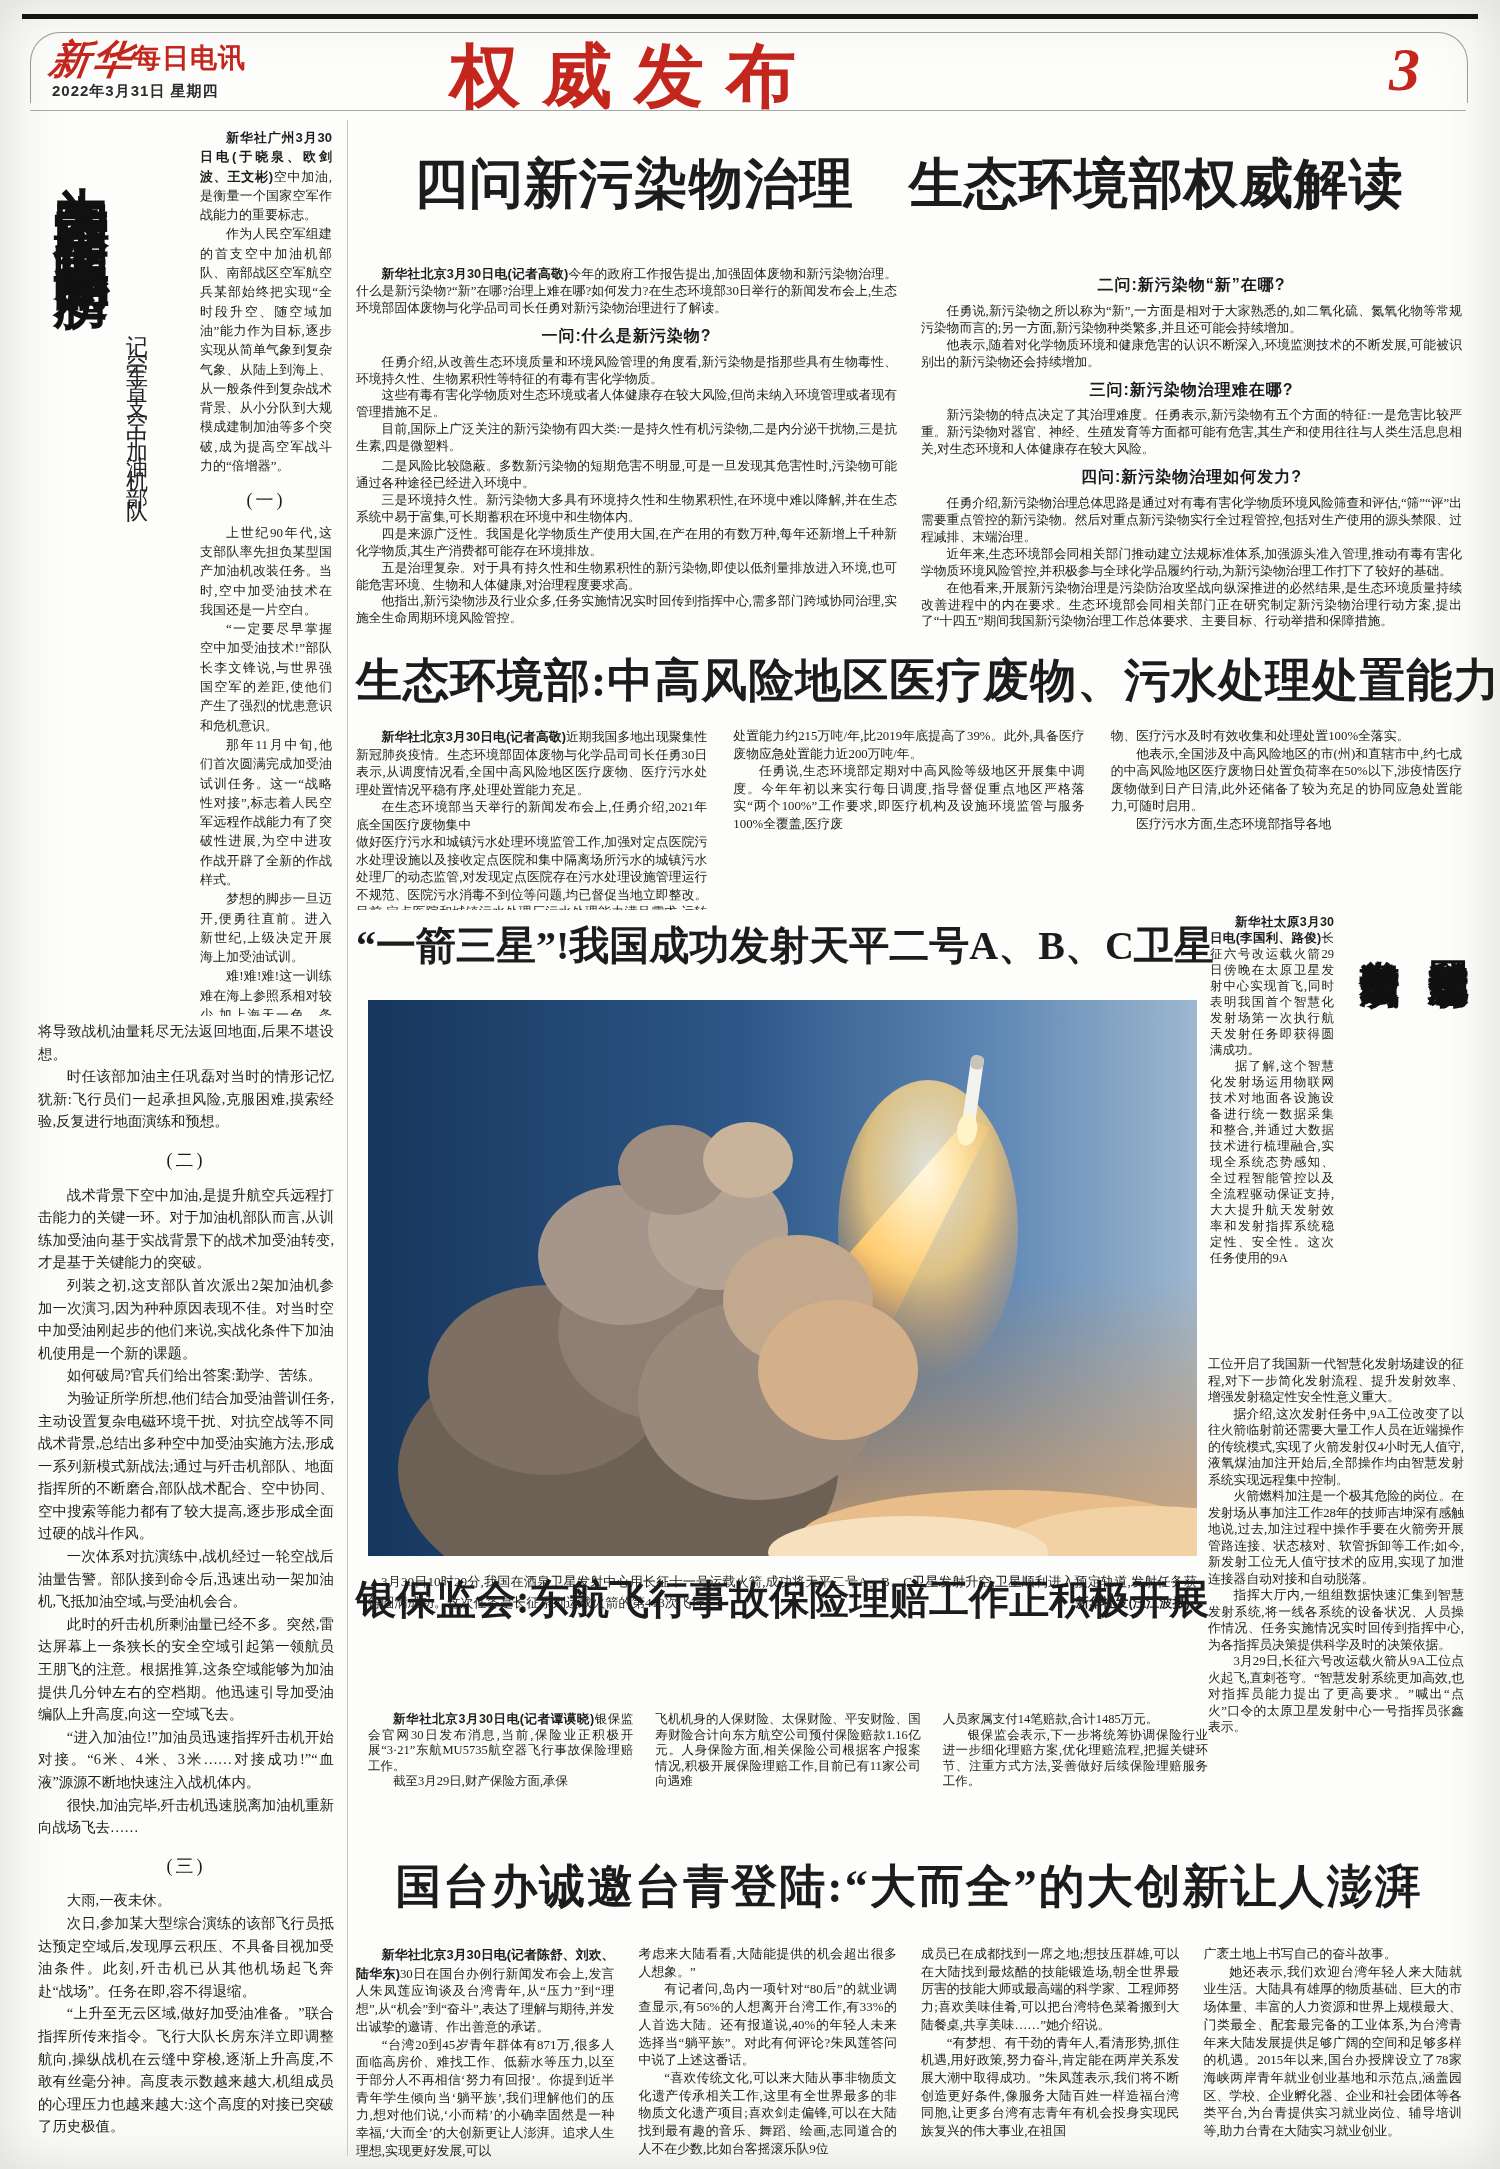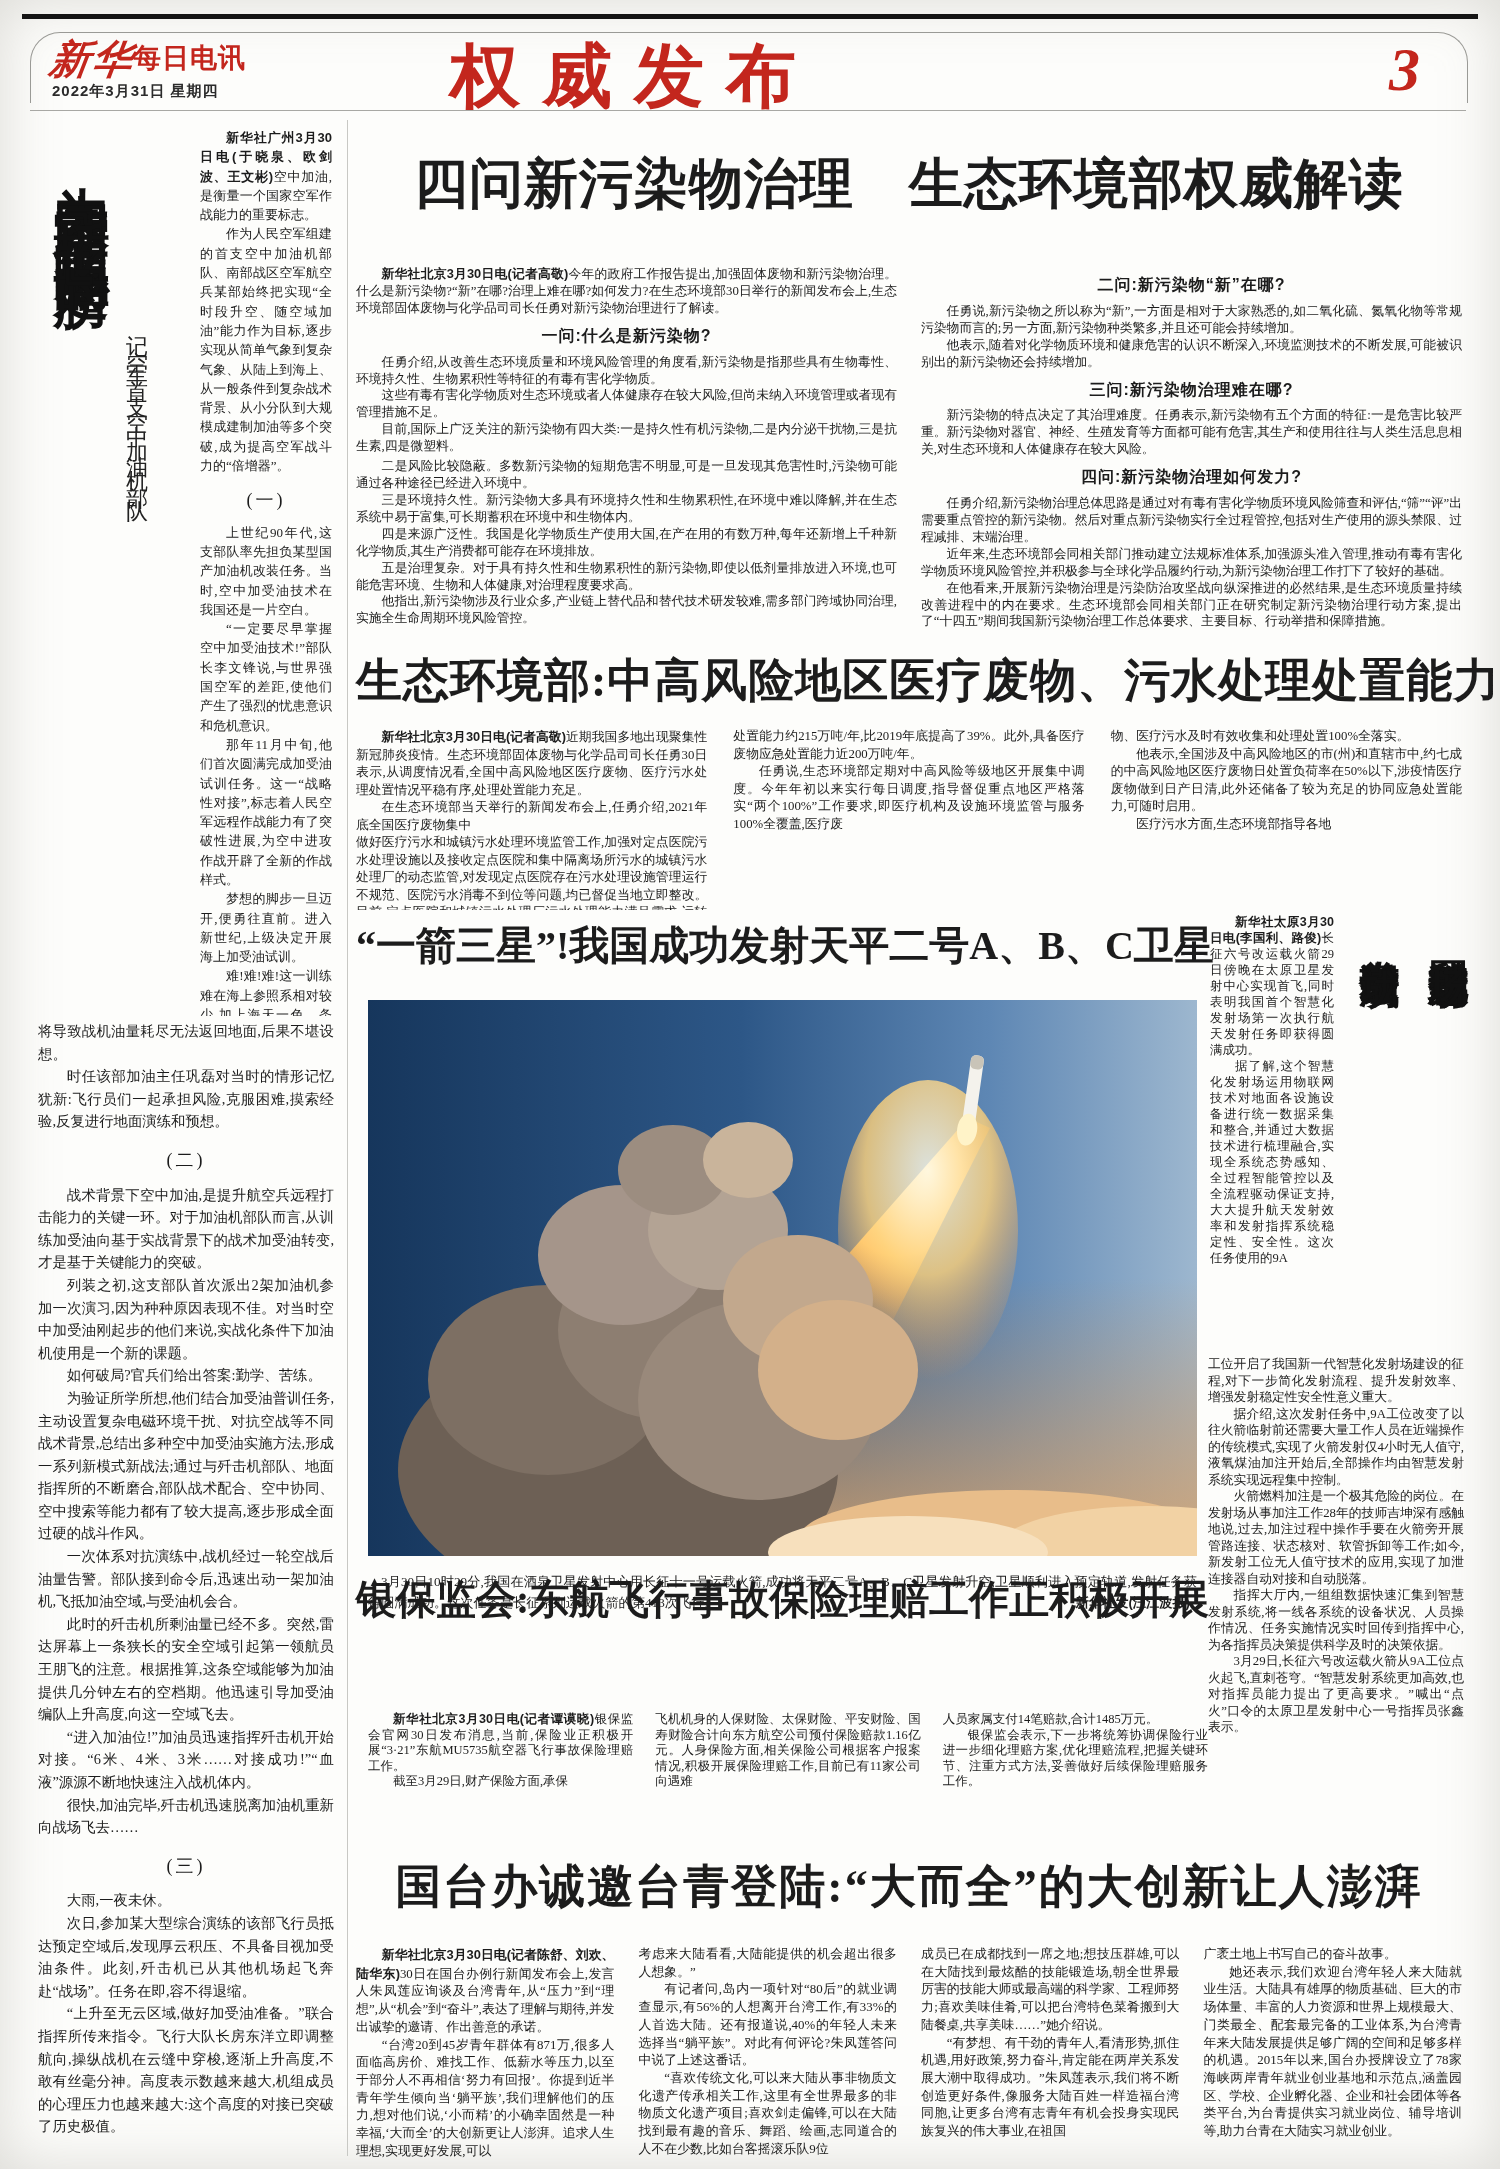--- a/index.html
+++ b/index.html
@@ -133,21 +133,21 @@
         <p class="para">任勇说,新污染物之所以称为“新”,一方面是相对于大家熟悉的,如二氧化硫、氮氧化物等常规污染物而言的;另一方面,新污染物种类繁多,并且还可能会持续增加。</p>
         <p class="para">他表示,随着对化学物质环境和健康危害的认识不断深入,环境监测技术的不断发展,可能被识别出的新污染物还会持续增加。</p>
         <div class="col-subhead">三问:新污染物治理难在哪?</div>
         <p class="para">新污染物的特点决定了其治理难度。任勇表示,新污染物有五个方面的特征:一是危害比较严重。新污染物对器官、神经、生殖发育等方面都可能有危害,其生产和使用往往与人类生活息息相关,对生态环境和人体健康存在较大风险。</p>
       </div>
     <div>
         <p class="para">二是风险比较隐蔽。多数新污染物的短期危害不明显,可是一旦发现其危害性时,污染物可能通过各种途径已经进入环境中。</p>
         <p class="para">三是环境持久性。新污染物大多具有环境持久性和生物累积性,在环境中难以降解,并在生态系统中易于富集,可长期蓄积在环境中和生物体内。</p>
         <p class="para">四是来源广泛性。我国是化学物质生产使用大国,在产在用的有数万种,每年还新增上千种新化学物质,其生产消费都可能存在环境排放。</p>
         <p class="para">五是治理复杂。对于具有持久性和生物累积性的新污染物,即使以低剂量排放进入环境,也可能危害环境、生物和人体健康,对治理程度要求高。</p>
-        <p class="para">他指出,新污染物涉及行业众多,产业链上替代品和替代技术研发较难,需多部门跨域协同治理,实施全生命周期环境风险管控。</p>
+        <p class="para">他指出,新污染物涉及行业众多,任务实施情况实时回传到指挥中心,需多部门跨域协同治理,实施全生命周期环境风险管控。</p>
       </div>
     <div>
         <div class="col-subhead">四问:新污染物治理如何发力?</div>
         <p class="para">任勇介绍,新污染物治理总体思路是通过对有毒有害化学物质环境风险筛查和评估,“筛”“评”出需要重点管控的新污染物。然后对重点新污染物实行全过程管控,包括对生产使用的源头禁限、过程减排、末端治理。</p>
         <p class="para">近年来,生态环境部会同相关部门推动建立法规标准体系,加强源头准入管理,推动有毒有害化学物质环境风险管控,并积极参与全球化学品履约行动,为新污染物治理工作打下了较好的基础。</p>
         <p class="para">在他看来,开展新污染物治理是污染防治攻坚战向纵深推进的必然结果,是生态环境质量持续改善进程中的内在要求。生态环境部会同相关部门正在研究制定新污染物治理行动方案,提出了“十四五”期间我国新污染物治理工作总体要求、主要目标、行动举措和保障措施。</p>
       </div>
   </div>
 
   <div class="med-headline">生态环境部:中高风险地区医疗废物、污水处理处置能力充足</div>

